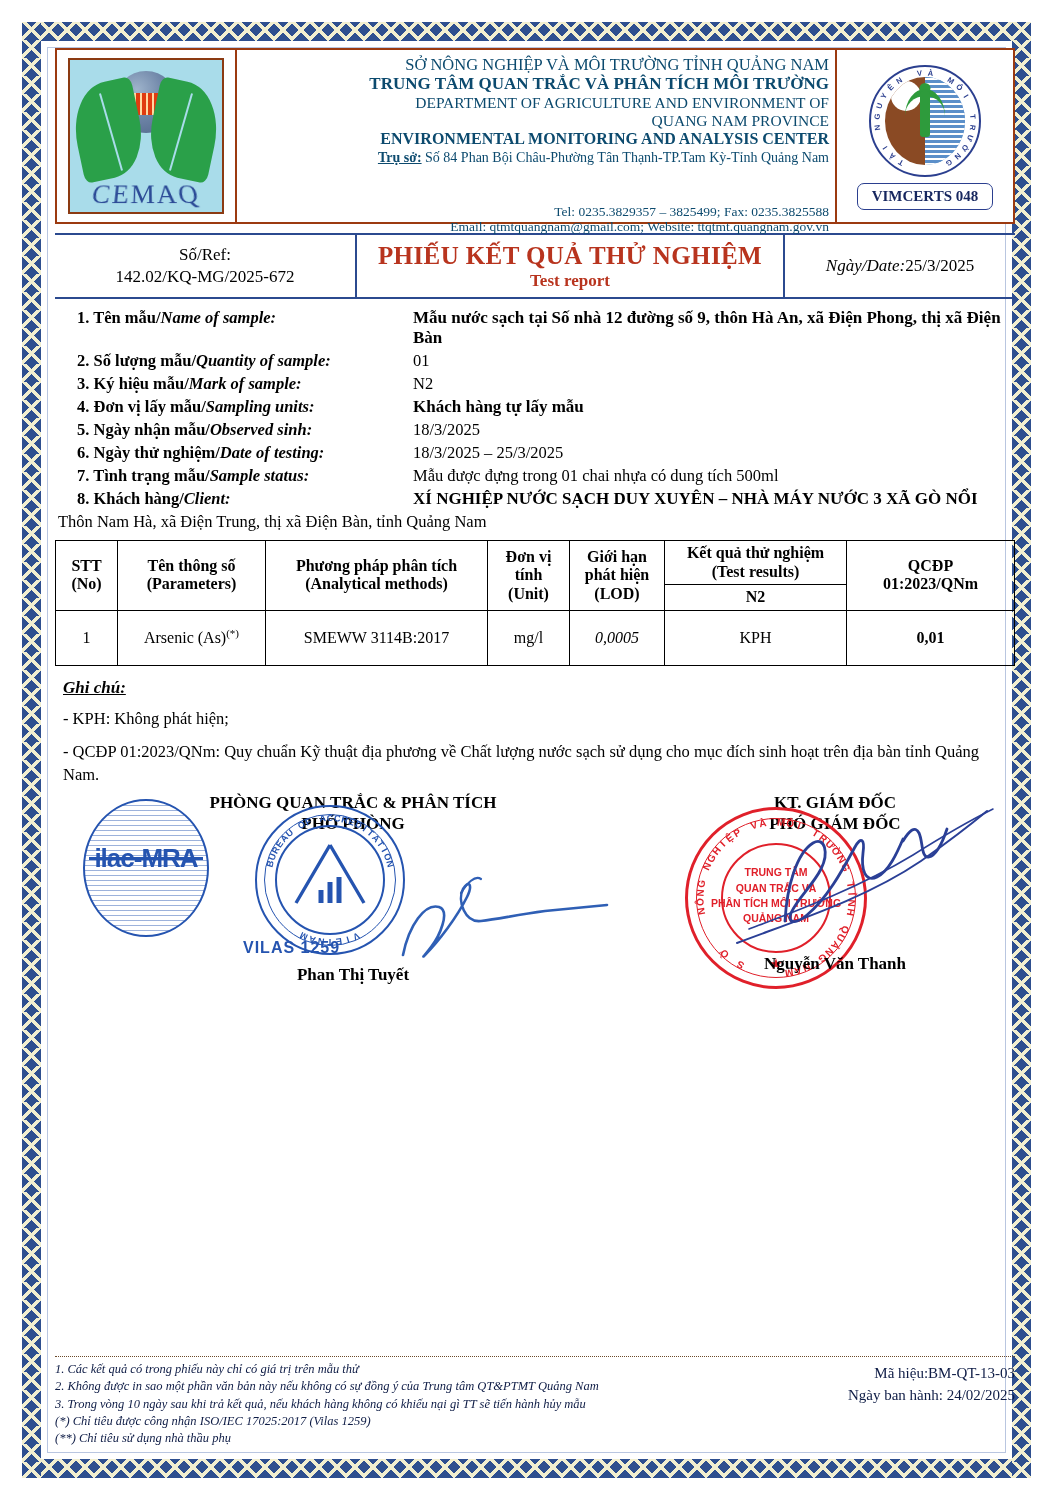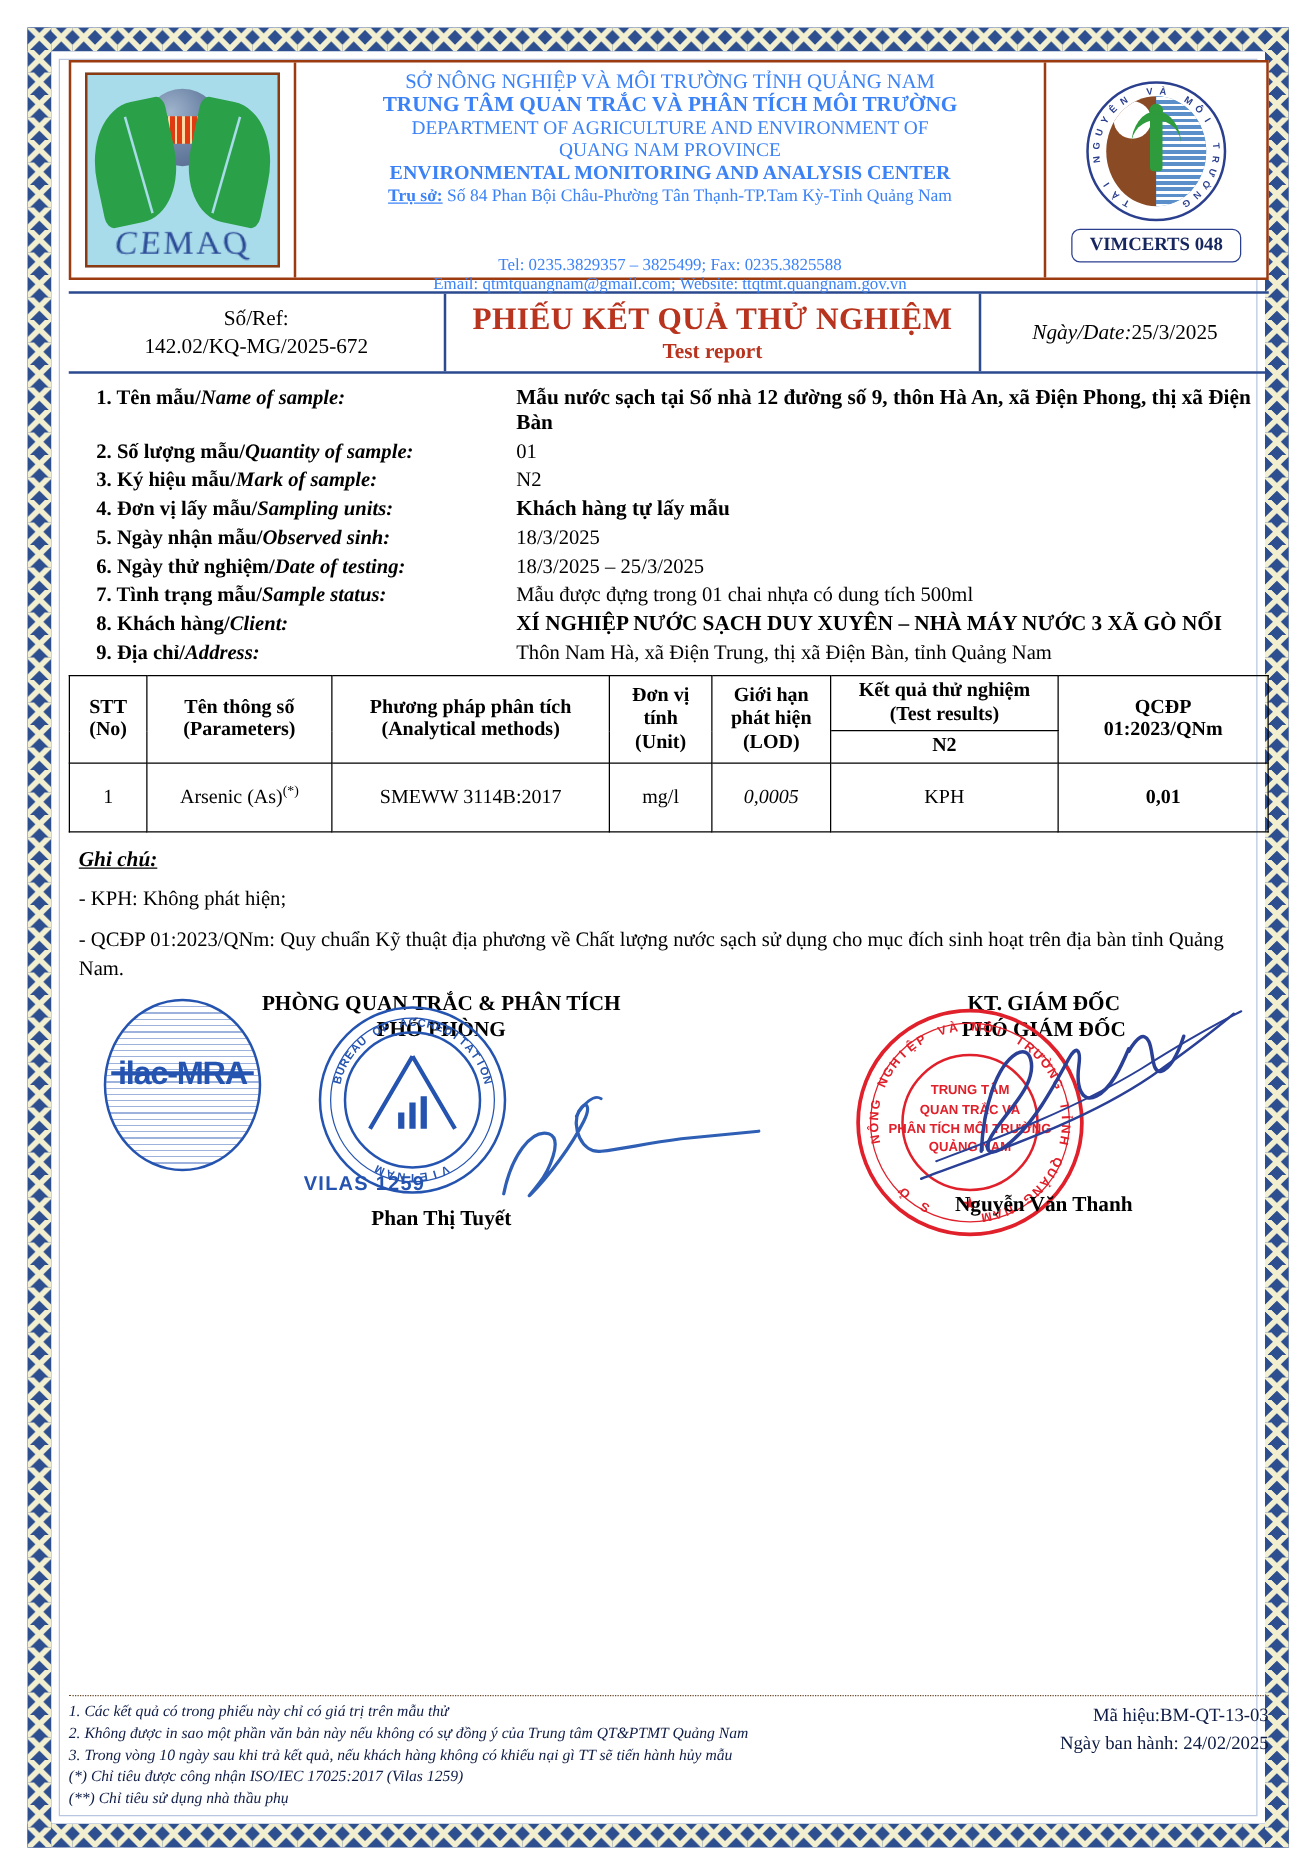--- a/index.html
+++ b/index.html
@@ -85,22 +85,22 @@
   }
   .cemaq .veinL{left:40px;transform:rotate(-16deg);}
   .cemaq .veinR{right:40px;transform:rotate(16deg);}
   .cemaq .word{
     position:absolute;left:0;right:0;bottom:2px;text-align:center;
     font-family:"Liberation Serif",serif;font-size:27px;color:#2b4a96;
     letter-spacing:2px;font-weight:400;
     transform:perspective(60px) rotateX(12deg);
   }
   .hdr-text{
-    flex:1;text-align:center;padding:5px 6px 12px 6px;
-    line-height:1.17;color:#3b82f6;
+    flex:1;text-align:right;padding:5px 6px 12px 6px;
+    line-height:1.17;color:#0c4a6e;
   }
   .hdr-text .l1{font-size:16.5px;}
   .hdr-text .l2{font-size:17px;font-weight:bold;}
   .hdr-text .l3{font-size:15.5px;}
   .hdr-text .l4{font-size:15.5px;}
   .hdr-text .l5{font-size:16px;font-weight:bold;}
   .hdr-text .l6{font-size:14px;margin-top:1px;}
   .hdr-text .l6 u{font-weight:bold;}
   .hdr-text .l7{font-size:13.5px;margin-top:37px;}
   .hdr-text .l8{font-size:13.5px;}
@@ -430,21 +430,20 @@
       </div>
       <div class="info-row">
         <div class="info-lab"><span>7. Tình trạng mẫu/</span><span class="it">Sample status:</span></div>
         <div class="info-val">Mẫu được đựng trong 01 chai nhựa có dung tích 500ml</div>
       </div>
       <div class="info-row">
         <div class="info-lab"><span>8. Khách hàng/</span><span class="it">Client:</span></div>
         <div class="info-val bold big">XÍ NGHIỆP NƯỚC SẠCH DUY XUYÊN – NHÀ MÁY NƯỚC 3 XÃ GÒ NỔI</div>
       </div>
       <div class="info-row">
-        <div class="info-lab"><span>9. Địa chỉ/</span><span class="it">Address:</span></div>
         <div class="info-val">Thôn Nam Hà, xã Điện Trung, thị xã Điện Bàn, tỉnh Quảng Nam</div>
       </div>
     </div>
 
   <table class="res">
     <colgroup>
       <col class="c-stt">
         <col class="c-par">
         <col class="c-met">
         <col class="c-uni">

